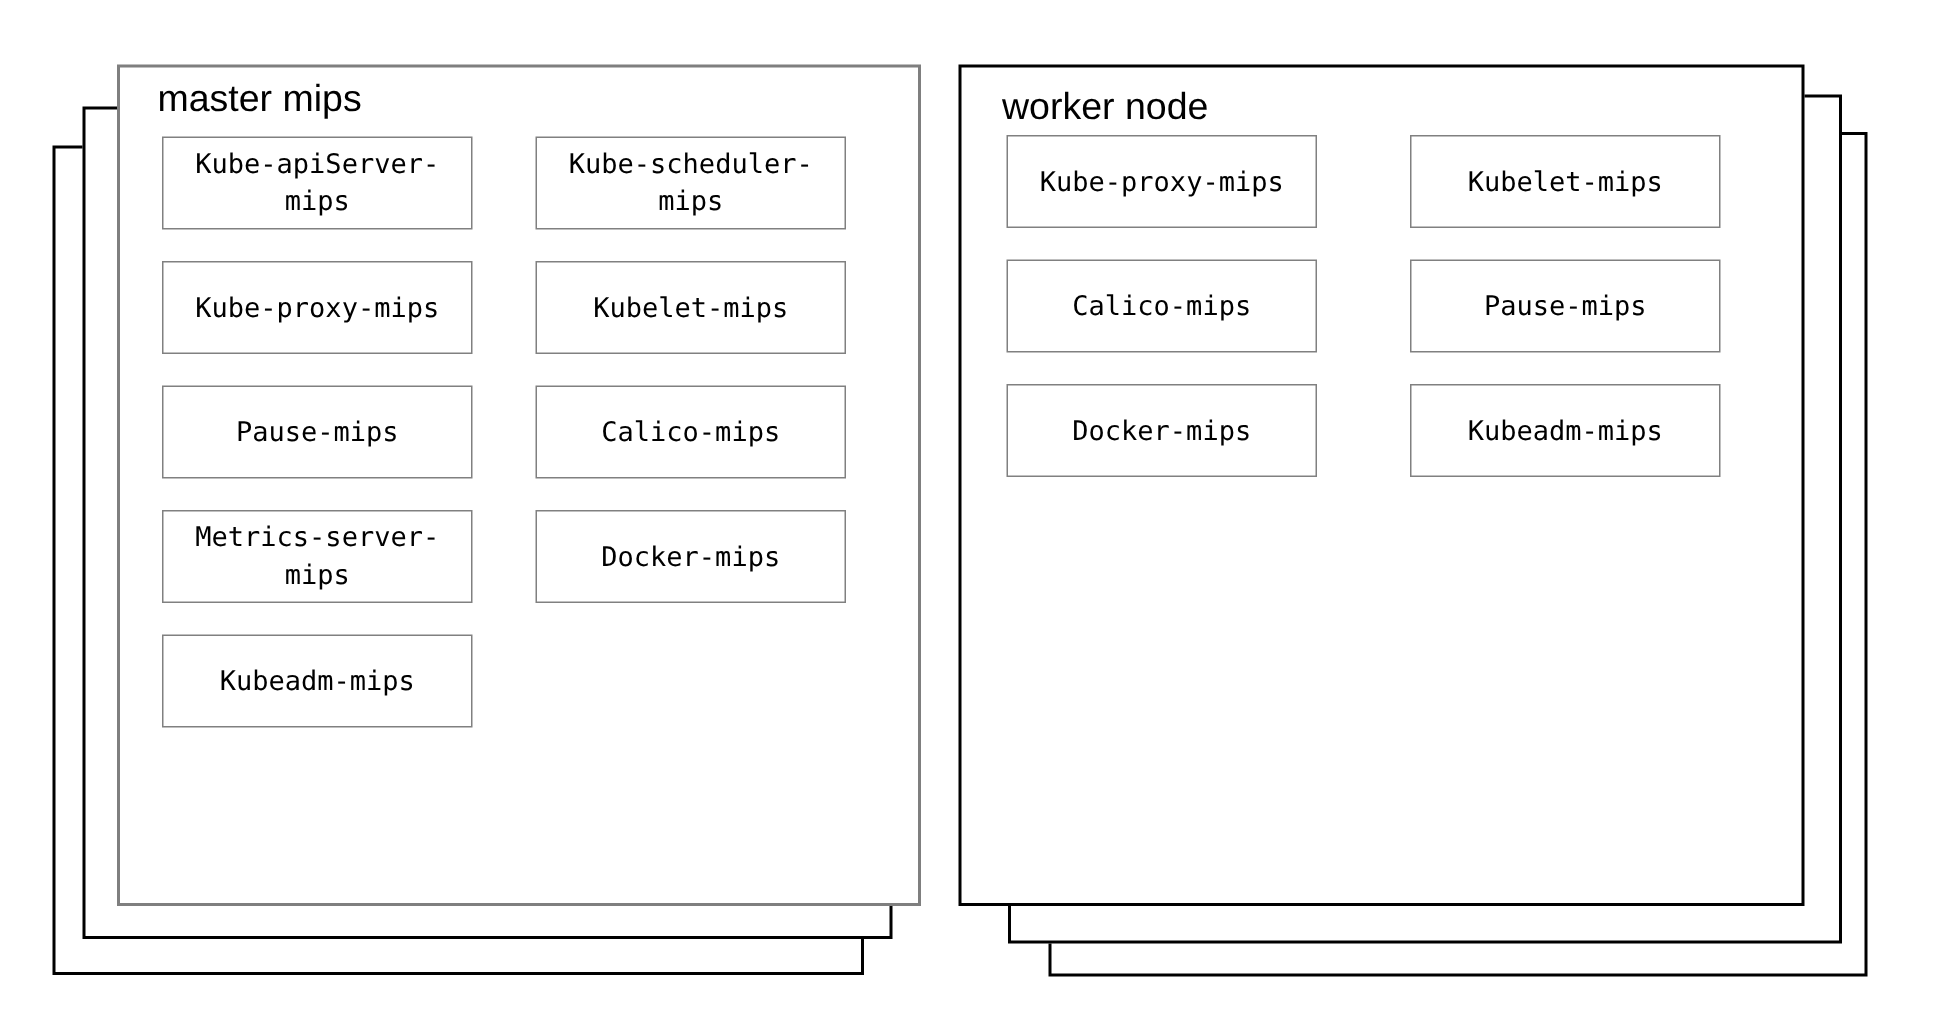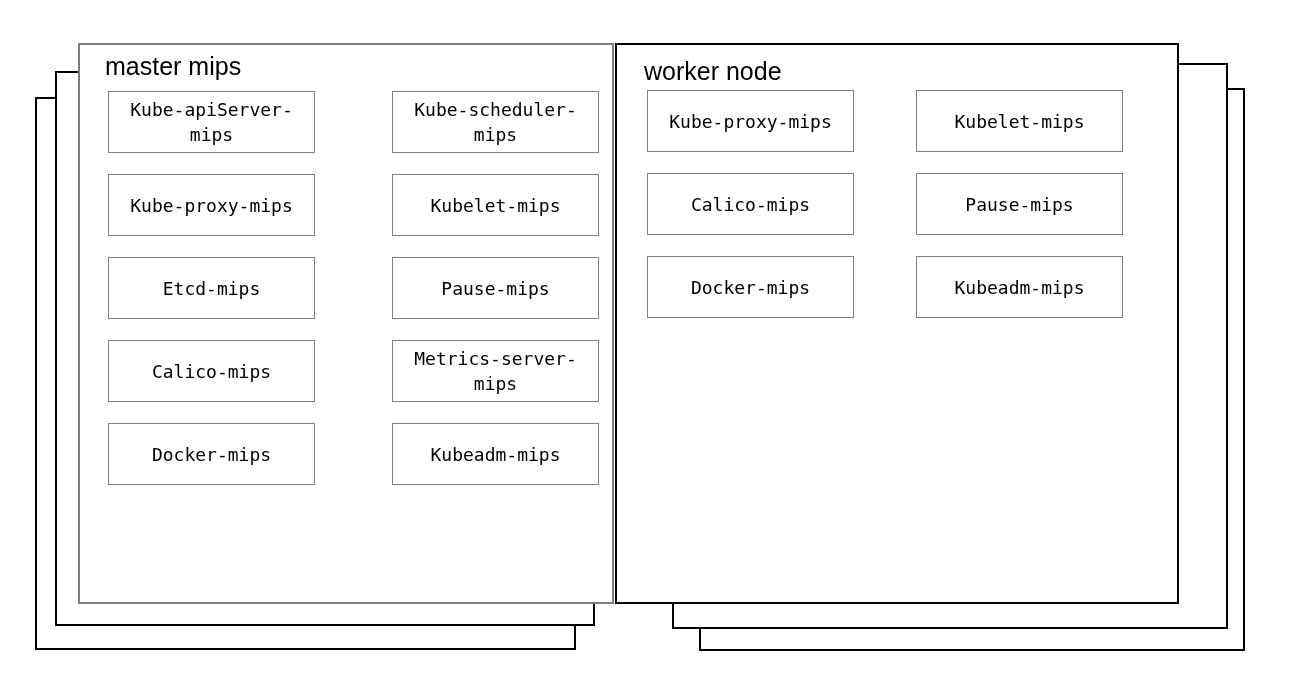--- a/index.html
+++ b/index.html
@@ -22,39 +22,39 @@
   .layer.gray-border { border-color: #7f7f7f; }
 
   
   .m-l3 { left: 35px;  top: 97px; width: 541px; height: 553px; }
   .m-l2 { left: 55px;  top: 71px; width: 540px; height: 555px; }
   .m-l1 { left: 78px;  top: 43px; width: 536px; height: 561px; }
 
   
   .w-l3 { left: 699px; top: 88px; width: 546px; height: 563px; }
   .w-l2 { left: 672px; top: 63px; width: 556px; height: 566px; }
-  .w-l1 { left: 615px; top: 43px; width: 564px; height: 561px; }
+  .w-l1 { left: 639px; top: 43px; width: 564px; height: 561px; }
 
   .node-title {
     position: absolute;
     font-size: 25px;
     line-height: 28px;
     color: #000000;
     white-space: nowrap;
   }
   .m-title { left: 25px; top: 7px; }
   .w-title { left: 27px; top: 12px; }
 
   .components {
     position: absolute;
     display: grid;
     grid-auto-rows: 62px;
     row-gap: 21px;
   }
-  .m-grid { left: 28px; top: 46px; grid-template-columns: 207px 207px; column-gap: 77px; }
+  .m-grid { left: 28px; top: 46px; grid-template-columns: 207px 207px; column-gap: 42px; }
   .w-grid { left: 30px; top: 45px; grid-template-columns: 207px 207px; column-gap: 62px; }
 
   .comp {
     box-sizing: border-box;
     border: 1.5px solid #808080;
     background: #ffffff;
     display: flex;
     align-items: center;
     justify-content: center;
     text-align: center;
@@ -74,21 +74,20 @@
   <div class="layer m-l2"></div>
   <div class="layer m-l1 gray-border">
     <div class="node-title m-title">master mips</div>
     <div class="components m-grid">
       <div class="comp">Kube-apiServer-
 mips</div>
       <div class="comp">Kube-scheduler-
 mips</div>
       <div class="comp">Kube-proxy-mips</div>
       <div class="comp">Kubelet-mips</div>
-      <div class="comp">Etcd-mips</div>
       <div class="comp">Pause-mips</div>
       <div class="comp">Calico-mips</div>
       <div class="comp">Metrics-server-
 mips</div>
       <div class="comp">Docker-mips</div>
       <div class="comp">Kubeadm-mips</div>
     </div>
   </div>
 
   <div class="layer w-l3"></div>

